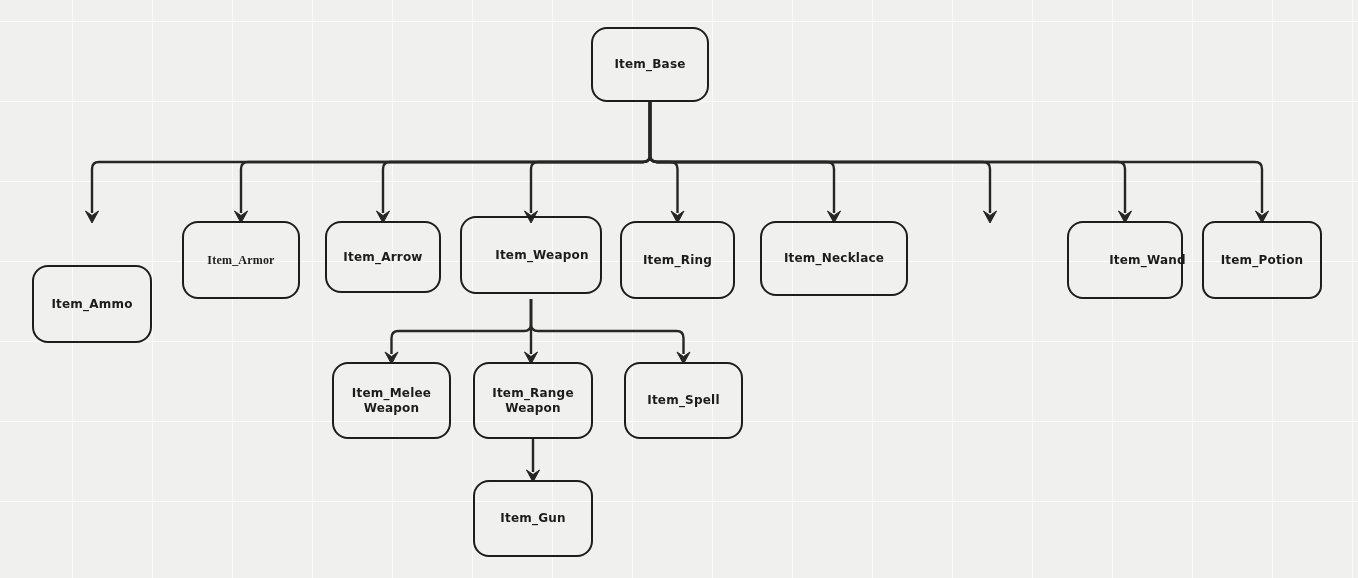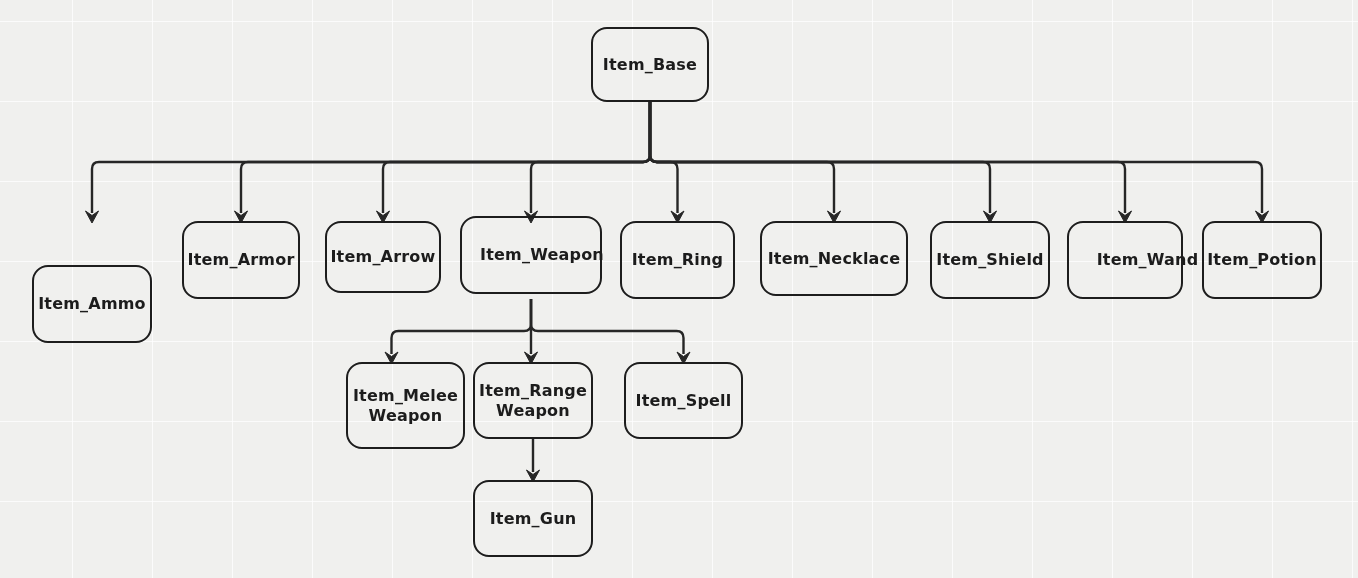--- a/index.html
+++ b/index.html
@@ -32,21 +32,21 @@
     border: 2.5px solid #1d1d1d;
     border-radius: 16px;
     background: transparent;
     display: flex;
     align-items: center;
     justify-content: center;
     cursor: pointer;
   }
   .node-label {
     font-weight: bold;
-    font-size: 16px;
+    font-size: 12px;
     line-height: 1.25;
     color: #1c1c1c;
     text-align: center;
     white-space: pre-line;
     letter-spacing: 0.2px;
     user-select: none;
   }
 </style>
 </head>
 <body>
@@ -80,45 +80,42 @@
       <path d="M 533 439 L 533 472" fill="none" stroke="#262626" stroke-width="2.4"></path>
       <path d="M 533 482 L 526.5 470 L 533 474.5 L 539.5 470 Z" fill="#262626" stroke="#262626" stroke-width="1" stroke-linejoin="round"></path>
     </svg>
 
 <div class="node" style="left: 591px; top: 27px; width: 118px; height: 75px;">
       <span class="node-label">Item_Base</span>
     </div>
     <div class="node" style="left: 32px; top: 221px; width: 120px; height: 78px; margin-top: 44px;">
       <span class="node-label">Item_Ammo</span>
     </div>
-    <div class="node" style="left: 182px; top: 221px; width: 118px; height: 78px;">
+    <div class="node" style="left: 182px; top: 221px; width: 118px; height: 78px; font-family: Liberation Serif, serif;">
       <span class="node-label">Item_Armor</span>
     </div>
     <div class="node" style="left: 325px; top: 221px; width: 116px; height: 72px; align-items: center;">
       <span class="node-label">Item_Arrow</span>
     </div>
     <div class="node" style="left: 460px; top: 216px; width: 142px; height: 78px; padding-left: 22px;">
       <span class="node-label">Item_Weapon</span>
     </div>
     <div class="node" style="left: 620px; top: 221px; width: 115px; height: 78px; justify-content: center;">
       <span class="node-label">Item_Ring</span>
     </div>
     <div class="node" style="left: 760px; top: 221px; width: 148px; height: 75px;">
       <span class="node-label">Item_Necklace</span>
     </div>
-    <div class="node" style="left: 930px; top: 221px; width: 120px; height: 78px;">
-      <span class="node-label">Item_Shield</span>
-    </div>
     <div class="node" style="left: 1067px; top: 221px; width: 116px; height: 78px; padding-left: 45px;">
       <span class="node-label">Item_Wand</span>
     </div>
     <div class="node" style="left: 1202px; top: 221px; width: 120px; height: 78px; border-radius: 13px;">
       <span class="node-label">Item_Potion</span>
     </div>
-    <div class="node" style="left: 346px; top: 362px; width: 119px; height: 87px; justify-content: center;">
+    <div class="node" style="left: 332px; top: 362px; width: 119px; height: 77px; justify-content: center;">
       <span class="node-label">Item_Melee
 Weapon</span>
     </div>
     <div class="node" style="left: 473px; top: 362px; width: 120px; height: 77px;">
       <span class="node-label">Item_Range
 Weapon</span>
     </div>
     <div class="node" style="left: 624px; top: 362px; width: 119px; height: 77px;">
       <span class="node-label">Item_Spell</span>
     </div>

